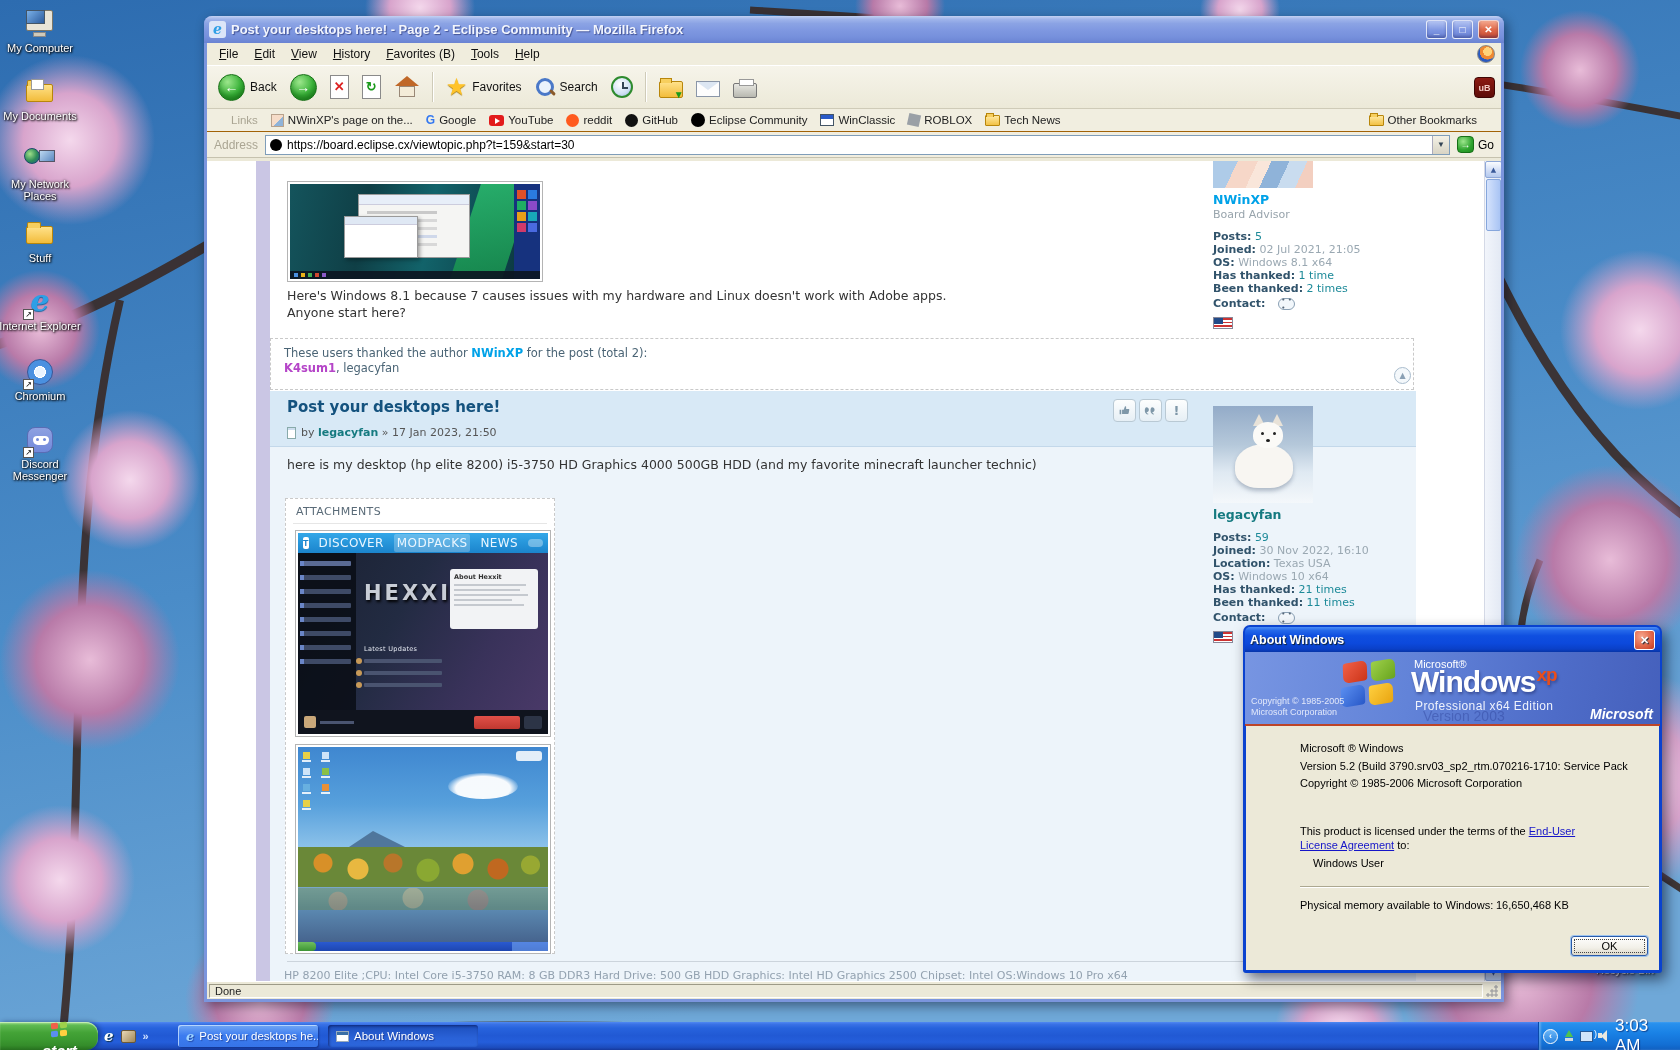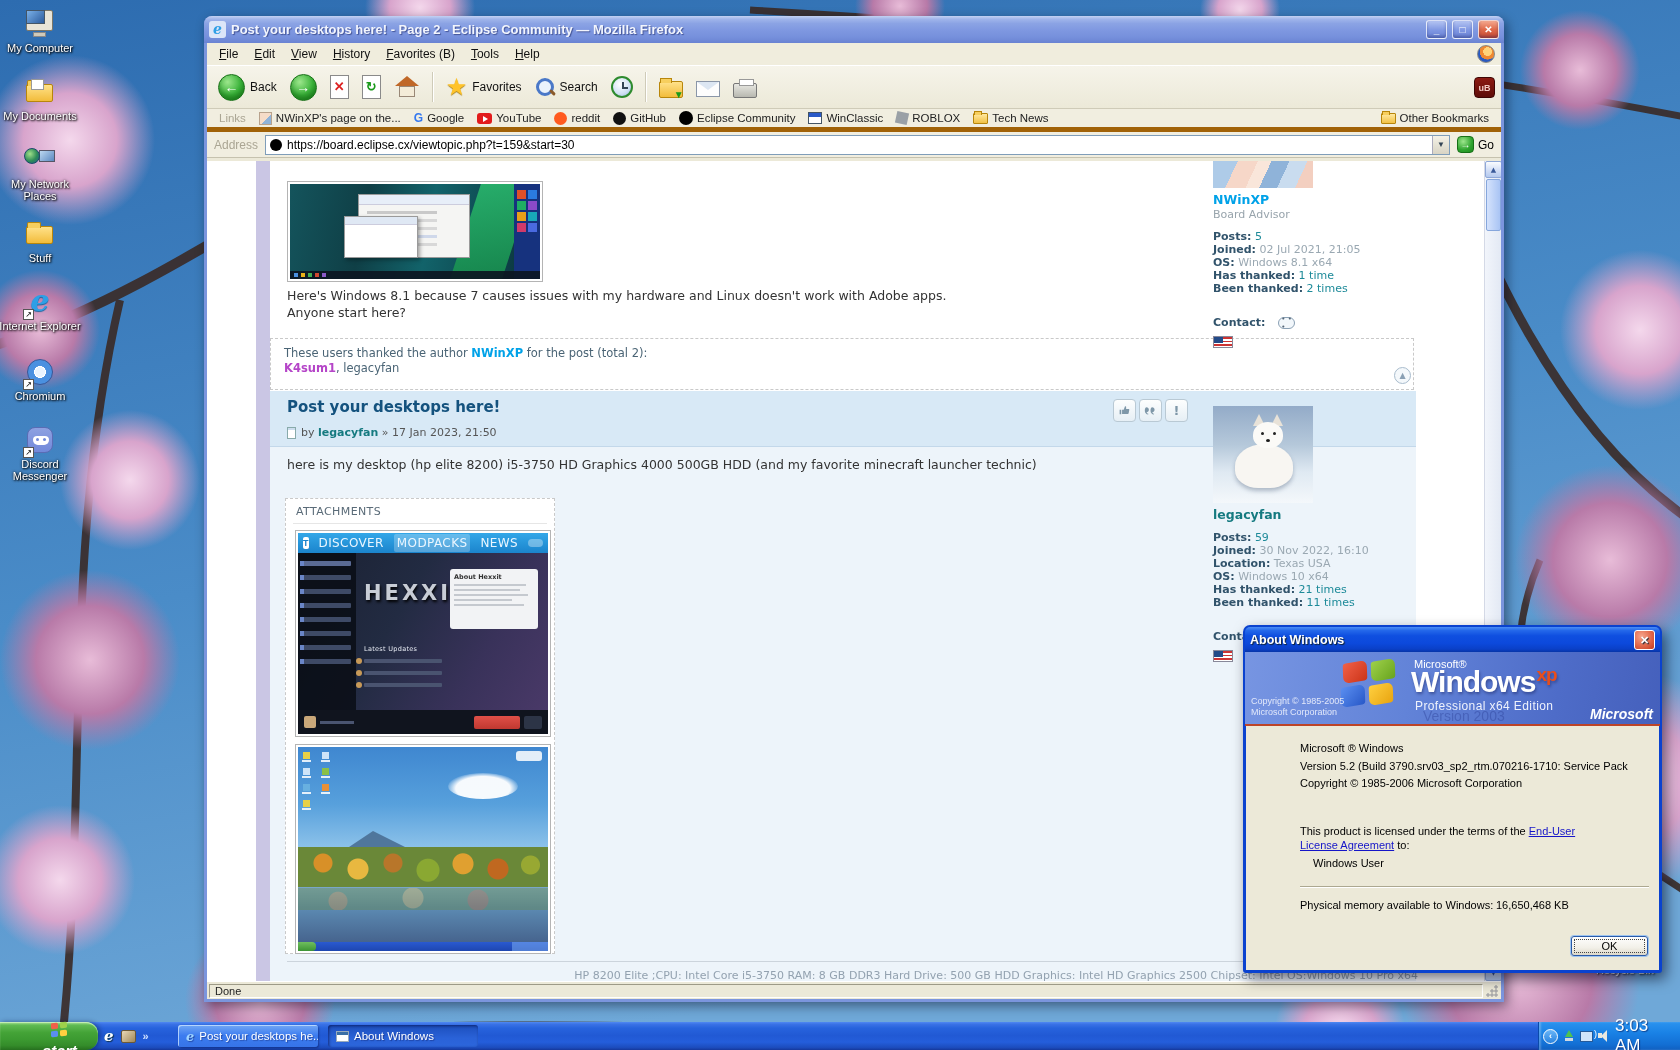--- a/index.html
+++ b/index.html
@@ -82,22 +82,22 @@
   .foldic{width:24px;height:17px;background:linear-gradient(180deg,#ffe28a,#f2bc3b);border:1px solid #b8860b;border-radius:2px;position:relative;margin-top:4px;}
   .foldic:before{content:"";position:absolute;left:0;top:-4px;width:10px;height:4px;background:#f7cf5e;border:1px solid #b8860b;border-bottom:none;}
   .foldic span{position:absolute;right:-2px;bottom:-3px;color:#1a9a1a;font-size:10px;font-weight:bold;}
   .mailic{width:24px;height:16px;background:#fdfdfd;border:1px solid #8a96a8;position:relative;margin-top:4px;}
   .mailic:before{content:"";position:absolute;left:0;top:0;width:0;height:0;border-left:11px solid transparent;border-right:11px solid transparent;border-top:8px solid #dce6f2;}
   .printic{width:24px;height:15px;background:linear-gradient(#e8e8e2,#b8b8b0);border:1px solid #777;border-radius:2px;position:relative;margin-top:6px;}
   .printic:before{content:"";position:absolute;left:5px;top:-5px;width:13px;height:5px;background:#fff;border:1px solid #999;}
   .ublock{margin-left:auto;width:21px;height:21px;border-radius:4px;background:linear-gradient(180deg,#8c1a12,#5e0d08);
     color:#f2c9c2;font-size:9px;font-weight:bold;text-align:center;line-height:20px;border:1px solid #3e0604;}
 
-  .linksbar{height:23px;display:flex;align-items:center;gap:13px;padding:0 12px;font-size:11.5px;color:#222;
-    background:#f1eee0;border-bottom:5px solid #a16207;}
+  .linksbar{height:23px;display:flex;align-items:center;gap:13px;padding:0 24px;font-size:11.5px;color:#222;
+    background:#f1eee0;border-bottom:1px solid #a16207;}
   .bar-label{color:#aaa593;}
   .lk{display:flex;align-items:center;gap:4px;white-space:nowrap;}
   .dot{width:13px;height:13px;border-radius:50%;flex:0 0 auto;}
   .lk-avatar{width:13px;height:13px;background:linear-gradient(135deg,#f6dcc8 0 55%,#8fb3d9 55%);border:1px solid #b8a28c;flex:0 0 auto;}
   .lk-g{color:#3478f0;font-weight:bold;font-size:12px;}
   .lk-yt{width:15px;height:11px;border-radius:3px;background:#e21b1b;position:relative;flex:0 0 auto;}
   .lk-yt:before{content:"";position:absolute;left:6px;top:3px;border-left:5px solid #fff;border-top:3px solid transparent;border-bottom:3px solid transparent;}
   .lk-reddit{background:#ff5a1f;}
   .lk-gh{background:#111;}
   .lk-ec{background:#000;width:14px;height:14px;}
@@ -142,21 +142,21 @@
   .topbtn{position:absolute;left:1124px;top:206px;width:17px;height:17px;border:1px solid #a9bccd;border-radius:50%;
     background:#f4f8fb;color:#8aa0b4;font-size:8px;text-align:center;line-height:15px;}
 
   .profile{position:absolute;left:943px;width:200px;font-size:11px;color:#333;}
   .pf-rows{margin-top:9px;line-height:13px;}
   .pf-l{font-weight:bold;color:#31536b;}
   .pf-grey{color:#9aa8b2;}
   .pf-teal{color:#1d8a99;}
   .rank{color:#98a4ac;font-size:11px;margin-top:1px;}
   .uname{font-size:12.5px;margin-top:4px;}
-  .contact-row{margin-top:21px;display:flex;align-items:center;gap:13px;}
+  .contact-row{margin-top:2px;display:flex;align-items:center;gap:13px;}
   .bubble{width:17px;height:12px;border:1px solid #8aa0b4;border-radius:6px;background:#f2f7fb;position:relative;}
   .bubble:before{content:"• • •";position:absolute;left:2px;top:-3px;font-size:7px;color:#567;}
   .flag{width:20px;height:12px;border:1px solid #889;margin-top:7px;position:relative;
     background:repeating-linear-gradient(180deg,#c33 0 1.8px,#fff 1.8px 3.6px);}
   .flag:before{content:"";position:absolute;left:0;top:0;width:9px;height:6px;background:#224a88;}
   .avatar-n{width:100px;height:27px;overflow:hidden;position:relative;
     background:linear-gradient(115deg,#aecbe8 0 22%,#f6d7c8 22% 40%,#f9e6da 40% 52%,#8fb3d9 52% 68%,#c9dcef 68% 84%,#f3cfc0 84%);}
   .avatar-f{width:100px;height:97px;position:relative;overflow:hidden;
     background:linear-gradient(180deg,#93abc8 0%,#b5c8da 40%,#dfe9f2 68%,#f4f8fb 100%);}
   .fox-body{position:absolute;left:22px;top:38px;width:58px;height:44px;background:#f8f6f2;border-radius:50% 50% 40% 40%;box-shadow:0 3px 4px rgba(60,80,110,.35);}
@@ -169,21 +169,21 @@
   .p2by{position:absolute;left:17px;top:35px;font-size:11px;color:#555;display:flex;align-items:center;gap:5px;}
   .docic{width:9px;height:12px;background:#fff;border:1px solid #8aa;box-shadow:inset 0 2px 0 #cde;}
   .pbtn{position:absolute;top:8px;width:23px;height:23px;border:1px solid #b9c9d4;border-radius:4px;
     background:linear-gradient(#fdfefe,#e6eff5);color:#7e97a8;text-align:center;}
   .pbtn svg{margin-top:4px;}
   .p2body{position:absolute;left:17px;top:66px;font-size:12.5px;color:#333;}
   .attachbox{position:absolute;left:15px;top:107px;width:270px;height:456px;border:1px dashed #c9c9c9;background:#fff;}
   .attachlabel{position:absolute;left:10px;top:6px;font-size:11px;color:#5a6b78;letter-spacing:.4px;text-align:right;}
   .attachline{position:absolute;left:7px;right:7px;top:24px;border-top:1px solid #e6e6e6;}
   .sig-line{position:absolute;left:17px;top:570px;width:1116px;border-top:1px solid #ccd4dc;}
-  .signature{position:absolute;left:28px;top:578px;width:1120px;font-size:11px;color:#93a2b0;white-space:nowrap;overflow:hidden;text-align:right;}
+  .signature{position:absolute;left:14px;top:578px;width:1120px;font-size:11px;color:#93a2b0;white-space:nowrap;overflow:hidden;}
 
   
   .win81{width:250px;height:95px;position:relative;overflow:hidden;
     background:linear-gradient(100deg,#14545c 0%,#0f3f46 30%,#12636a 55%,#0b2f38 100%);}
   .w81-green{position:absolute;right:24px;top:-8px;width:52px;height:120px;background:linear-gradient(180deg,#2cc070,#158a48);transform:skewX(-18deg);opacity:.85;}
   .w81-start{position:absolute;right:0;top:0;width:26px;height:95px;background:#16327e;}
   .w81-tile{position:absolute;width:9px;height:9px;}
   .w81-win{position:absolute;left:68px;top:10px;width:112px;height:64px;background:#f5f5f3;border:1px solid #9a9a9a;}
   .w81-win:before{content:"";position:absolute;left:0;top:0;right:0;height:9px;background:#e7eef8;border-bottom:1px solid #ccd;}
   .w81-win:after{content:"";position:absolute;left:8px;top:16px;width:70px;height:3px;background:#c9c9c9;

